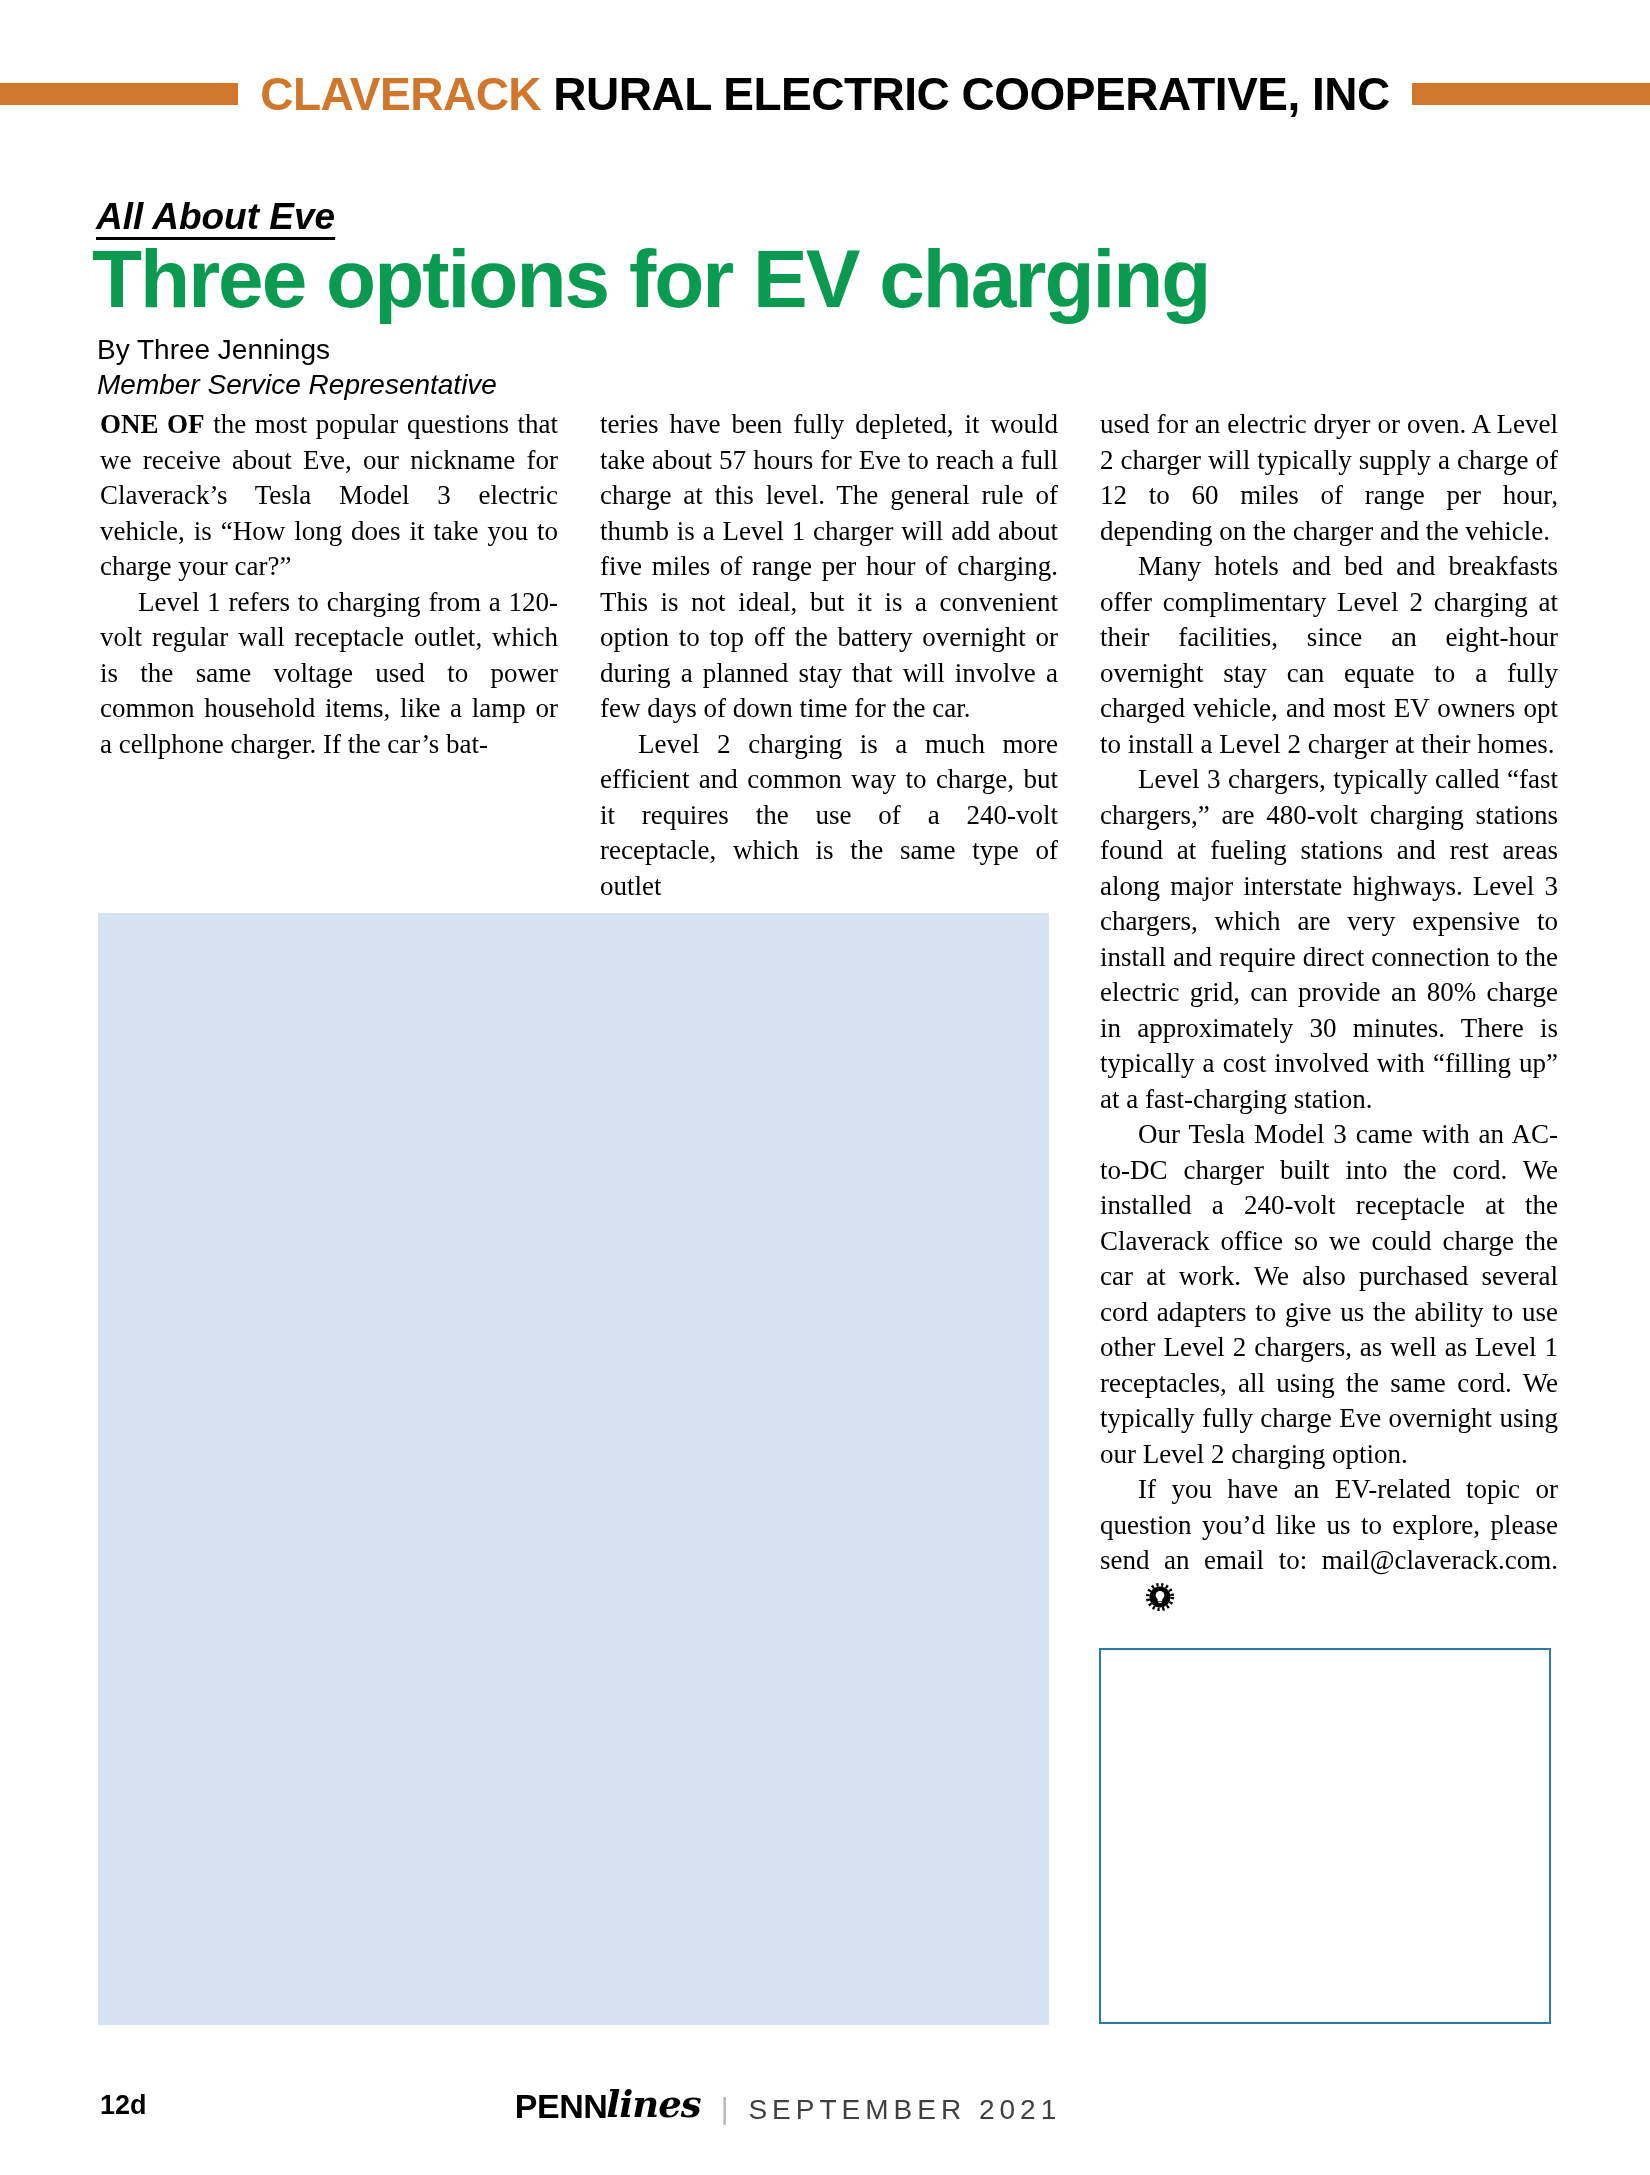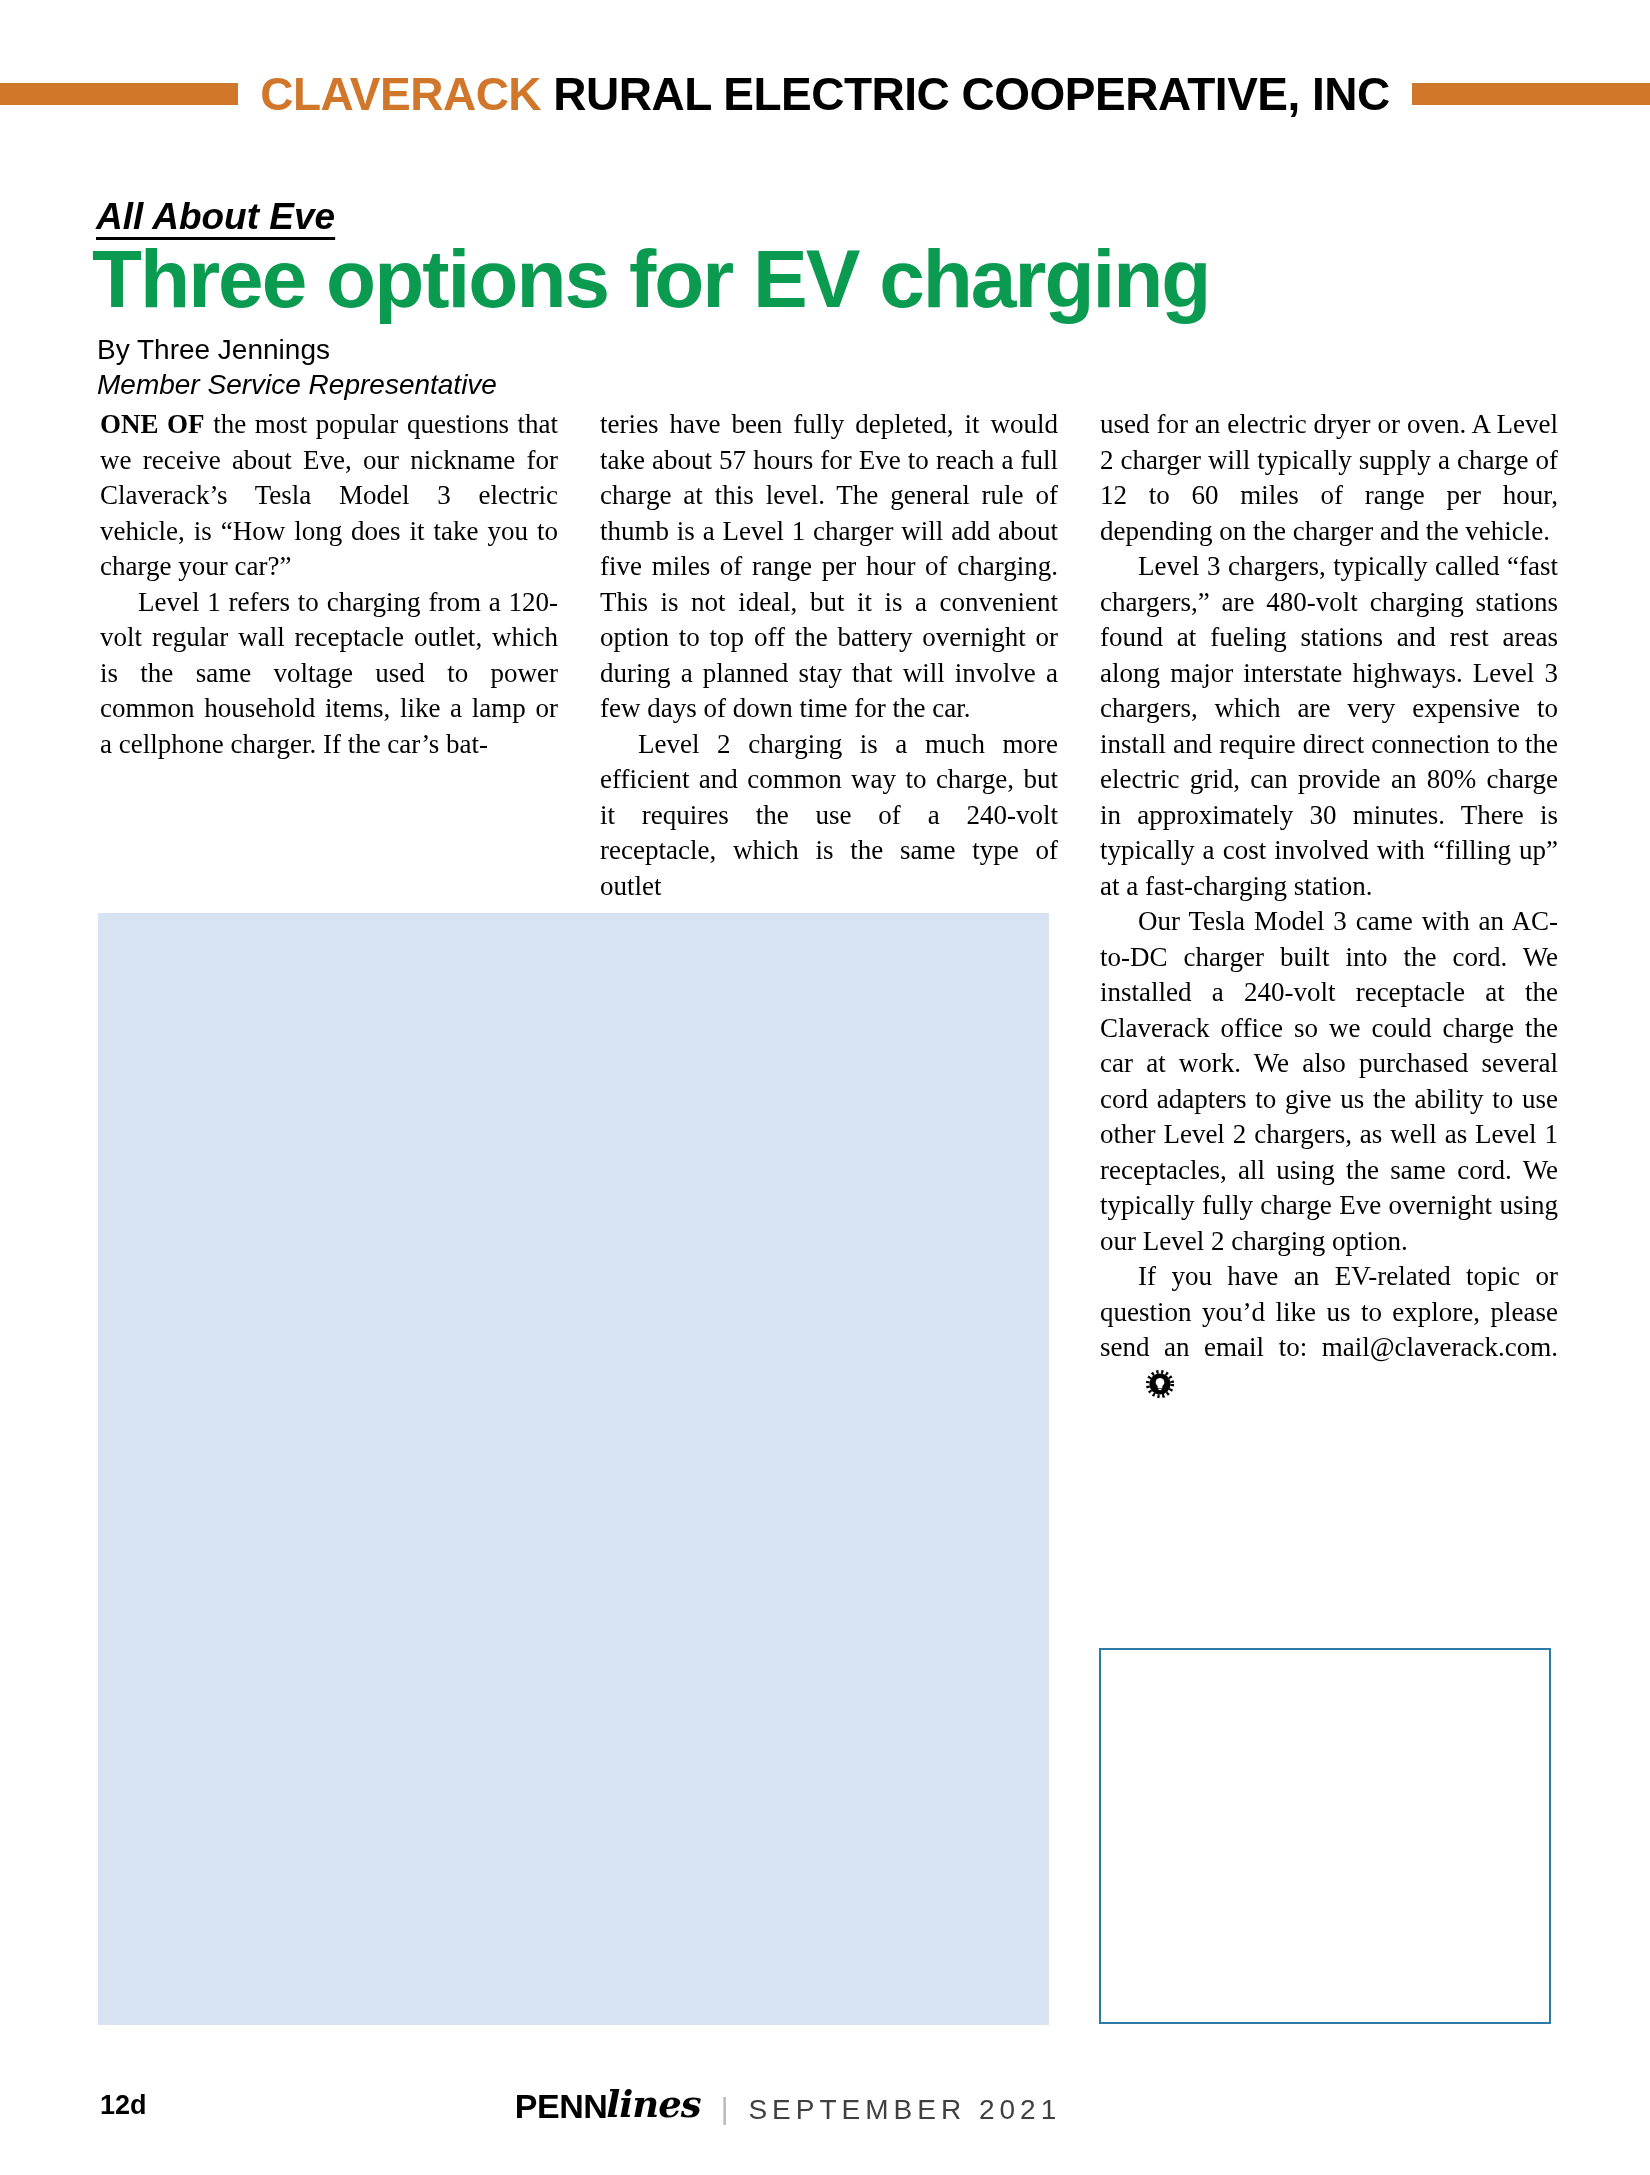--- a/index.html
+++ b/index.html
@@ -99,20 +99,21 @@
     <p class="indent">Level 1 refers to charging from a 120-volt regular wall receptacle outlet, which is the same voltage used to power common household items, like a lamp or a cellphone charger. If the car’s bat-</p>
   </div>
 
   <div class="col col-2">
     <p>teries have been fully depleted, it would take about 57 hours for Eve to reach a full charge at this level. The general rule of thumb is a Level 1 charger will add about five miles of range per hour of charging. This is not ideal, but it is a convenient option to top off the battery overnight or during a planned stay that will involve a few days of down time for the car.</p>
     <p class="indent">Level 2 charging is a much more efficient and common way to charge, but it requires the use of a 240-volt receptacle, which is the same type of outlet</p>
   </div>
 
   <div class="col col-3">
     <p>used for an electric dryer or oven. A Level 2 charger will typically supply a charge of 12 to 60 miles of range per hour, depending on the charger and the vehicle.</p>
+    <p class="indent">Many hotels and bed and breakfasts offer complimentary Level 2 charging at their facilities, since an eight-hour overnight stay can equate to a fully charged vehicle, and most EV owners opt to install a Level 2 charger at their homes.</p>
     <p class="indent">Level 3 chargers, typically called “fast chargers,” are 480-volt charging stations found at fueling stations and rest areas along major interstate highways. Level 3 chargers, which are very expensive to install and require direct connection to the electric grid, can provide an 80% charge in approximately 30 minutes. There is typically a cost involved with “filling up” at a fast-charging station.</p>
     <p class="indent">Our Tesla Model 3 came with an AC-to-DC charger built into the cord. We installed a 240-volt receptacle at the Claverack office so we could charge the car at work. We also purchased several cord adapters to give us the ability to use other Level 2 chargers, as well as Level 1 receptacles, all using the same cord. We typically fully charge Eve overnight using our Level 2 charging option.</p>
     <p class="indent"><span>If you have an EV-related topic or question you’d like us to explore, please send an email to: mail@claverack.com.</span><span class="end-icon"><svg width="30" height="30" viewBox="0 0 30 30" aria-hidden="true">
             <circle cx="15" cy="15" r="12.3" fill="none" stroke="#000" stroke-width="3.6" stroke-dasharray="2.2 2.7"></circle>
             <circle cx="15" cy="15" r="10.6" fill="#000"></circle>
             <circle cx="15" cy="13.2" r="4.3" fill="#fff"></circle>
             <rect x="12.7" y="16.2" width="4.6" height="3" fill="#fff"></rect>
             <rect x="13.5" y="19.8" width="3" height="1.3" fill="#fff"></rect>
           </svg></span></p>
   </div>

